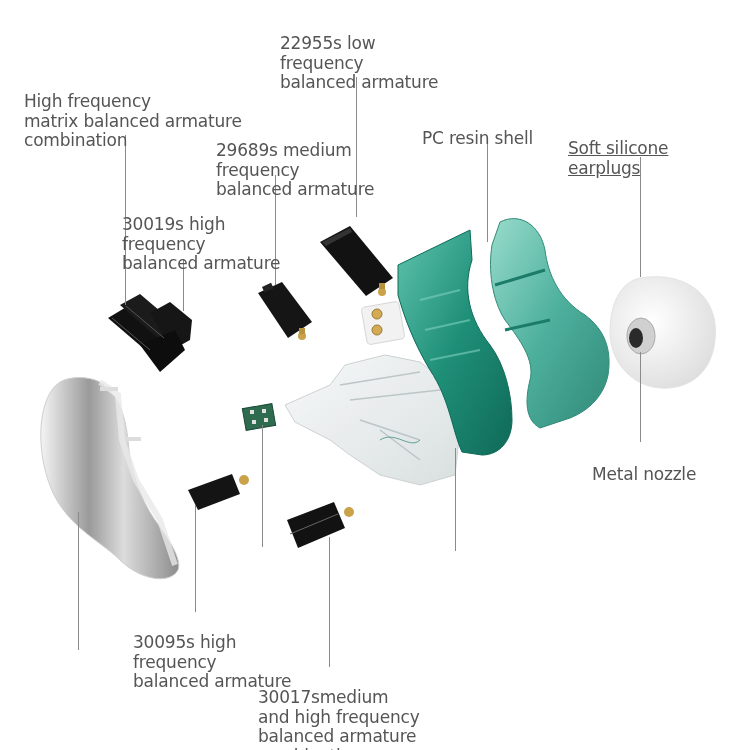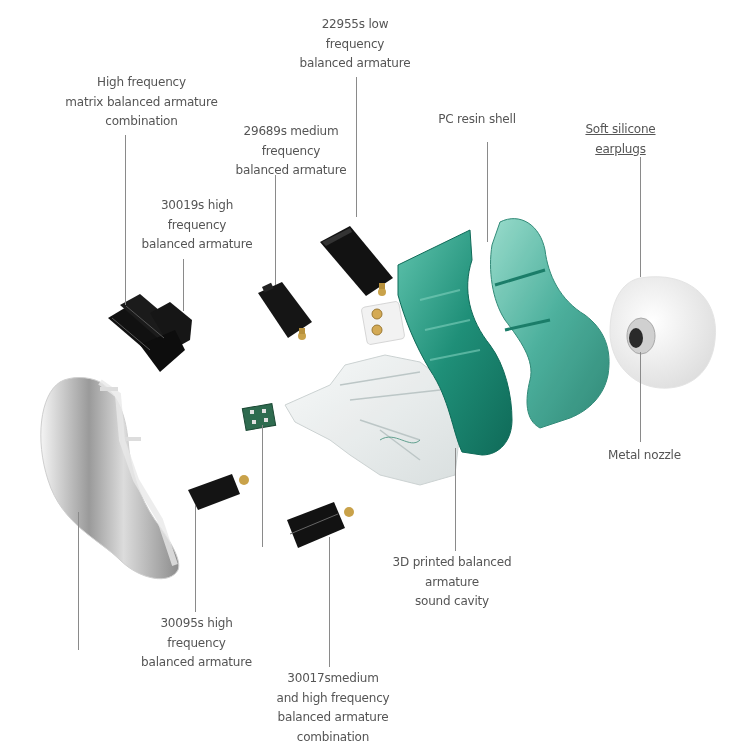--- a/index.html
+++ b/index.html
@@ -1,17 +1,17 @@
 <!DOCTYPE html>
 <html><head>
 <meta charset="utf-8">
 <style>
   html, body { margin:0; padding:0; background:#ffffff; }
   #stage { position:relative; width:750px; height:750px; overflow:hidden; background:#fff; font-family:"DejaVu Sans", sans-serif; }
-  .lbl { position:absolute; color:#555; font-size:12px; line-height:19.5px; text-align:center; white-space:pre; letter-spacing:-0.2px; }
+  .lbl { position:absolute; color:#555; font-size:17px; line-height:19.5px; white-space:pre; letter-spacing:-0.2px;margin-top:19px; }
   .line { position:absolute; width:1px; background:#8a8a8a; }
   svg.art { position:absolute; left:0; top:0; }
 </style>
 </head>
 <body>
 
 <div id="stage">
 
   <svg class="art" width="750" height="750" viewBox="0 0 750 750">
     <defs>
@@ -130,37 +130,34 @@
   <div class="line" style="left:640px;top:352px;height:90px;"></div>
   <div class="line" style="left:262px;top:425px;height:122px;"></div>
   <div class="line" style="left:455px;top:448px;height:103px;"></div>
   <div class="line" style="left:195px;top:505px;height:107px;"></div>
   <div class="line" style="left:78px;top:512px;height:138px;"></div>
   <div class="line" style="left:329px;top:537px;height:130px;"></div>
 
   <div class="lbl" style="left:280px;top:15px;width:150px;">22955s low
 frequency
 balanced armature</div>
-  <div class="lbl" style="left:44px;top:73px;width:195px;">High frequency
+  <div class="lbl" style="left:24px;top:73px;width:195px;">High frequency
 matrix balanced armature
 combination</div>
   <div class="lbl" style="left:216px;top:122px;width:150px;">29689s medium
 frequency
 balanced armature</div>
   <div class="lbl" style="left:122px;top:196px;width:150px;">30019s high
 frequency
 balanced armature</div>
   <div class="lbl" style="left:422px;top:110px;width:110px;">PC resin shell</div>
   <div class="lbl" style="left:568px;top:120px;width:105px;text-decoration:underline;">Soft silicone
 earplugs</div>
   <div class="lbl" style="left:592px;top:446px;width:105px;">Metal nozzle</div>
-  <div class="lbl" style="left:372px;top:553px;width:160px;">3D printed balanced
-armature
-sound cavity</div>
-  <div class="lbl" style="left:124px;top:614px;width:145px;">30095s high
+  <div class="lbl" style="left:133px;top:614px;width:145px;">30095s high
 frequency
 balanced armature</div>
   <div class="lbl" style="left:258px;top:669px;width:150px;">30017smedium
 and high frequency
 balanced armature
 combination</div>
 
 </div>
 
 </body></html>

